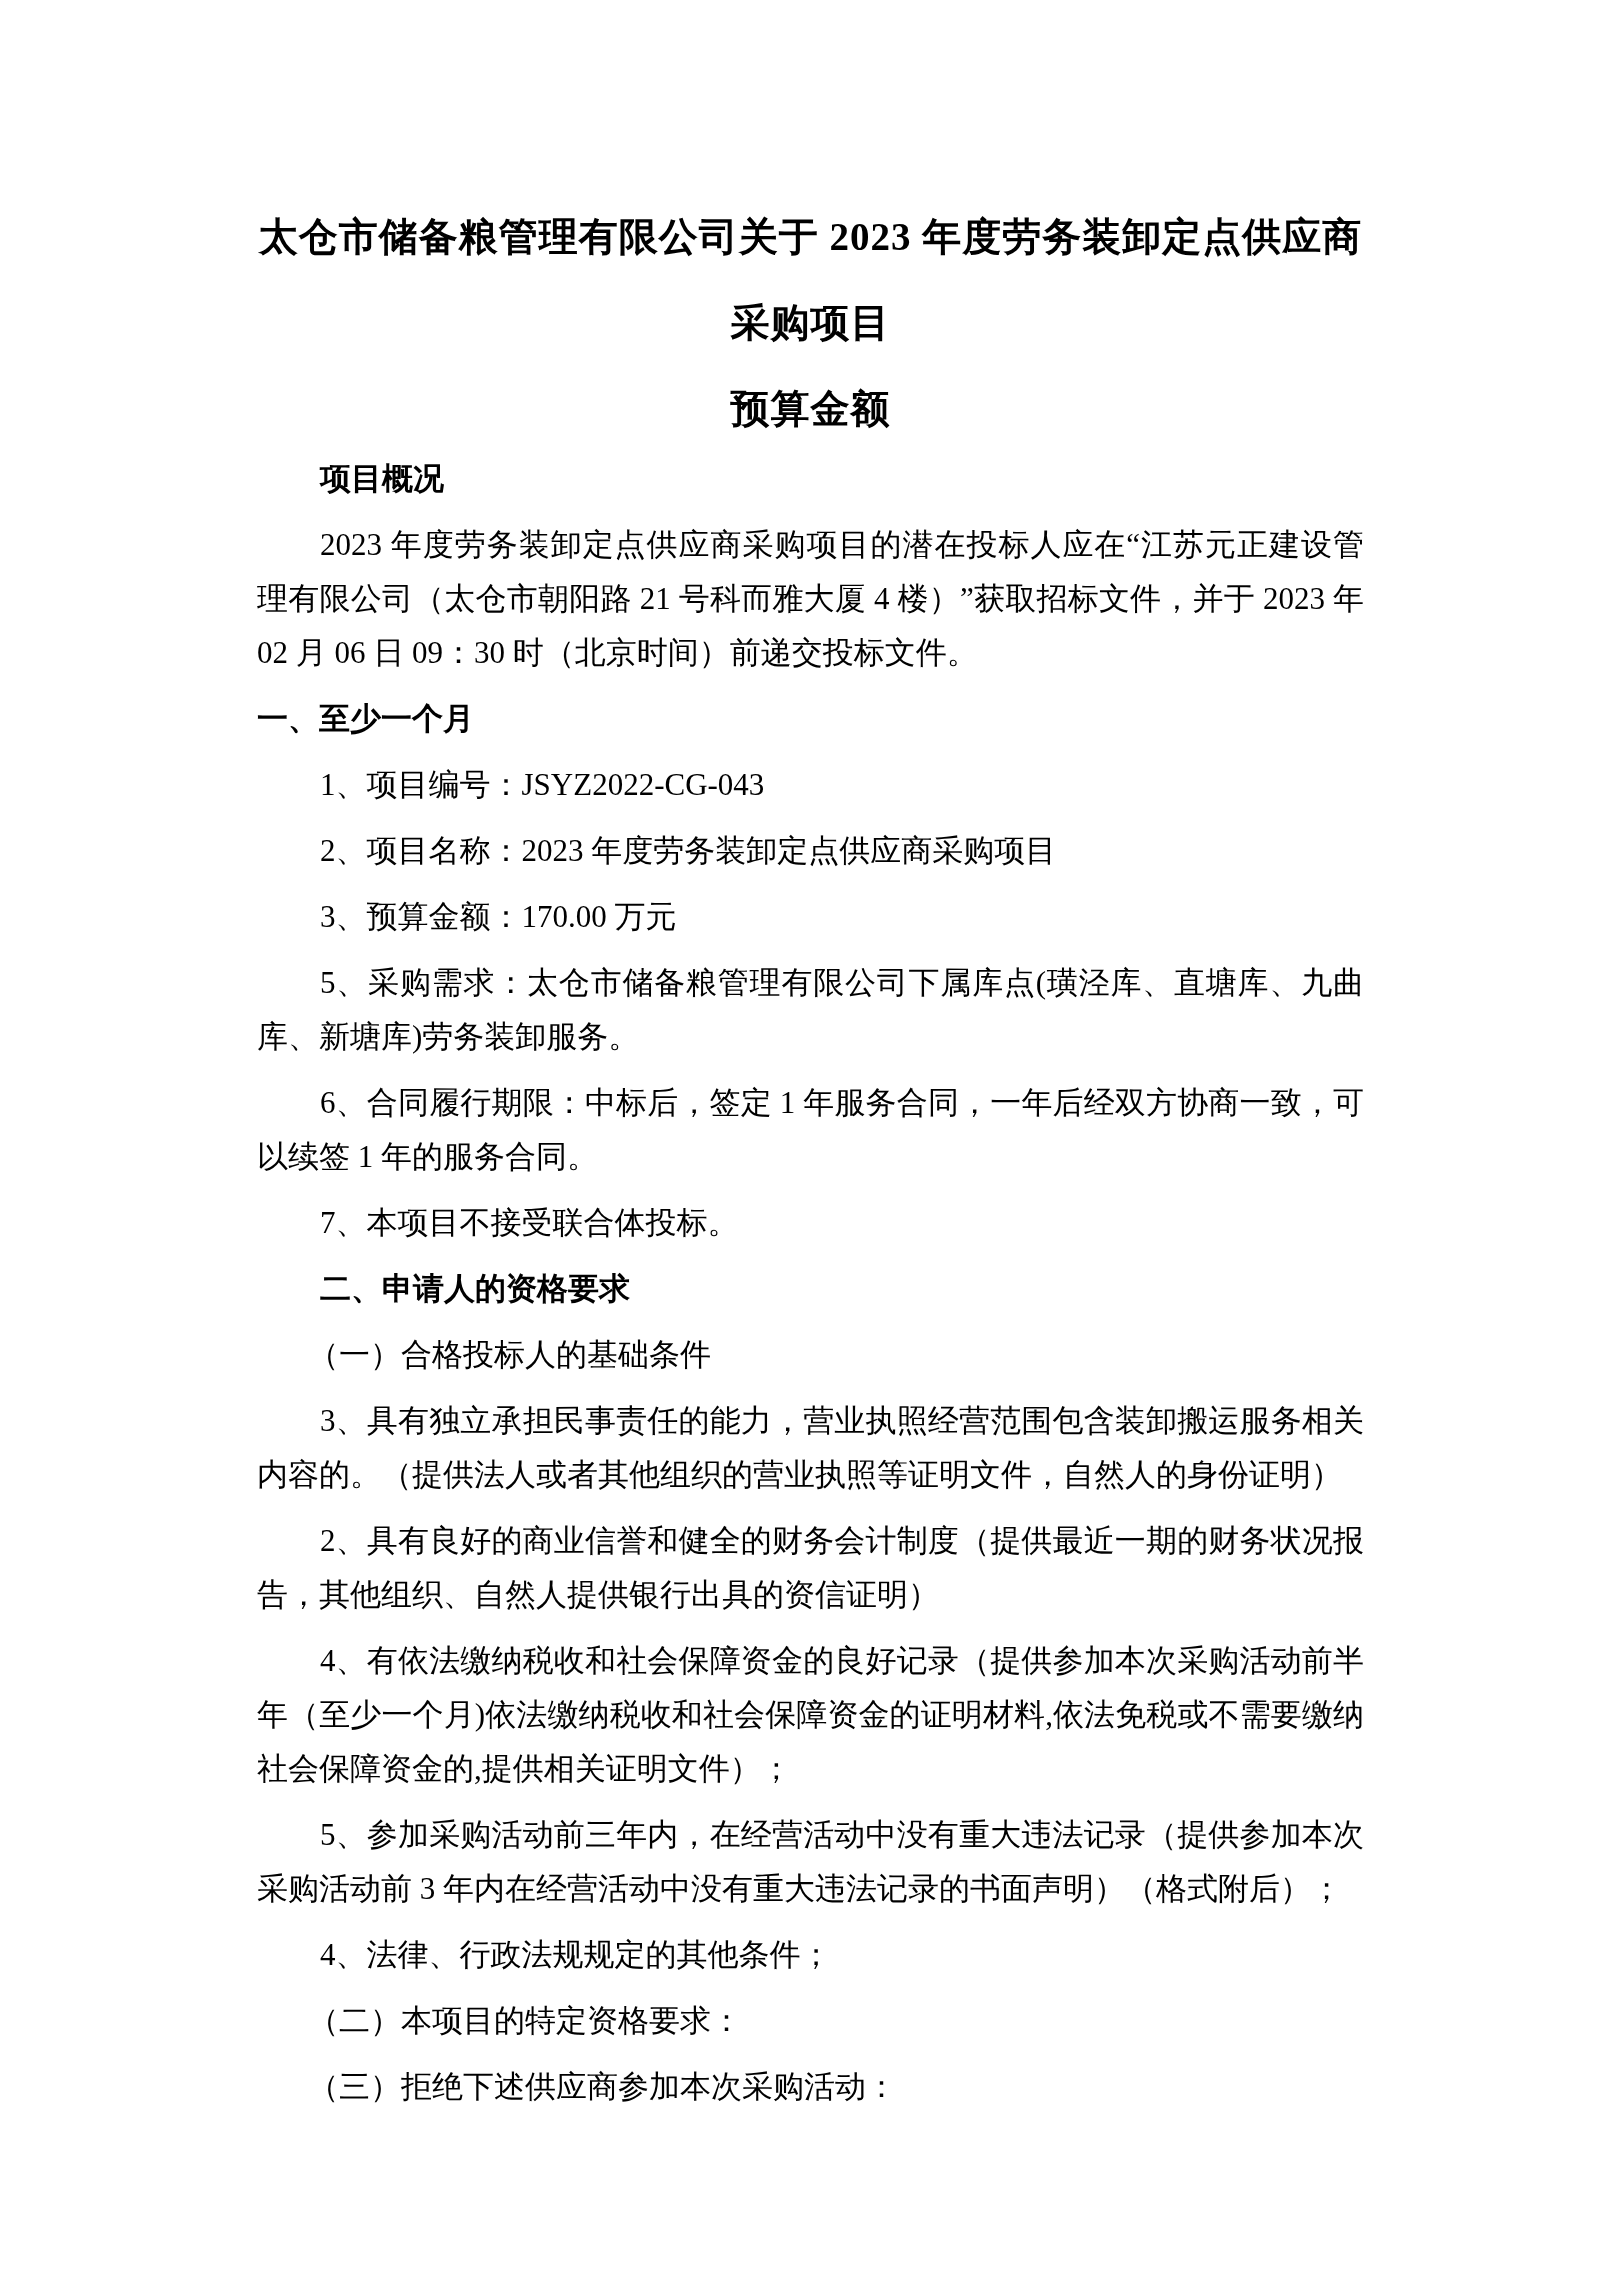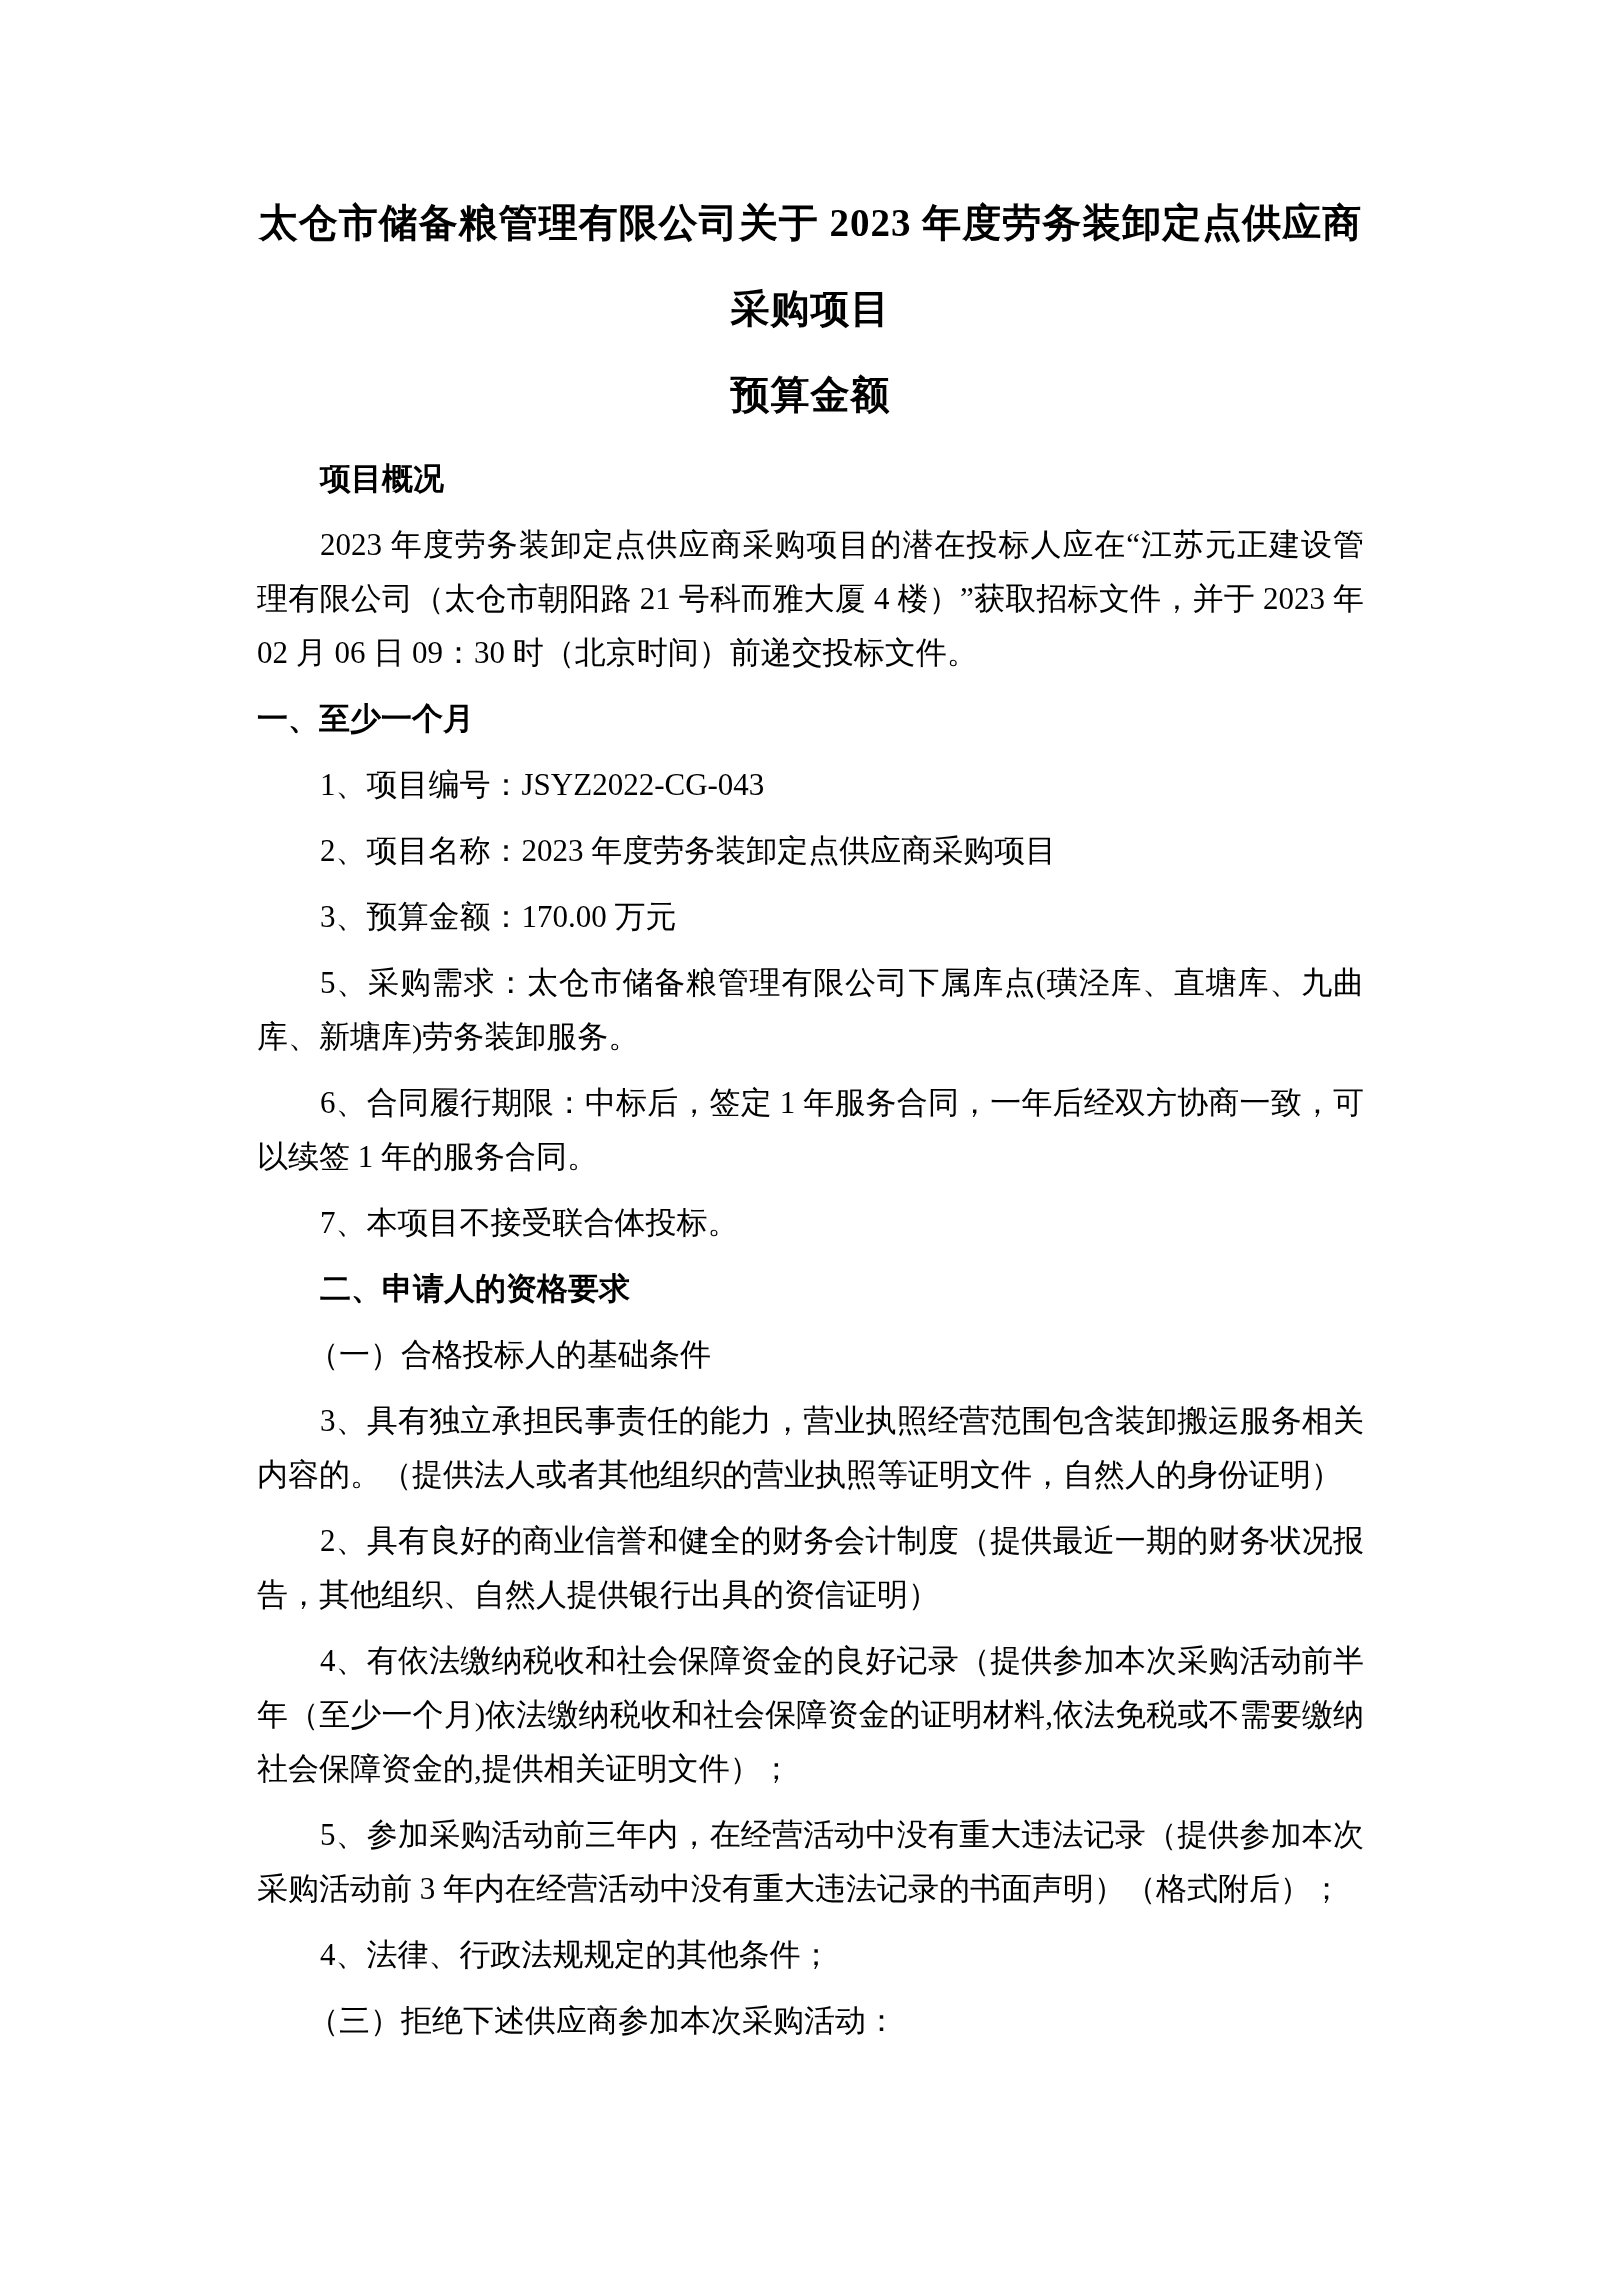--- a/index.html
+++ b/index.html
@@ -13,21 +13,21 @@
     height: 2293px;
     background: #ffffff;
     color: #000000;
     font-family: "Liberation Serif", "DejaVu Serif", serif;
     overflow: hidden;
   }
   .doc-title {
     position: absolute;
     left: 245px;
     width: 1131px;
-    top: 180px;
+    top: 194px;
     text-align: center;
     font-weight: 700;
     font-size: 39px;
     line-height: 86px;
     letter-spacing: 1px;
   }
   .doc-body {
     position: absolute;
     left: 245px;
     width: 1131px;
@@ -64,17 +64,18 @@
     <p class="ind">5、采购需求：太仓市储备粮管理有限公司下属库点(璜泾库、直塘库、九曲库、新塘库)劳务装卸服务。</p>
     <p class="ind">6、合同履行期限：中标后，签定 1 年服务合同，一年后经双方协商一致，可以续签 1 年的服务合同。</p>
     <p class="ind">7、本项目不接受联合体投标。</p>
     <p class="ind b">二、申请人的资格要求</p>
     <p class="ind-paren">（一）合格投标人的基础条件</p>
     <p class="ind">3、具有独立承担民事责任的能力，营业执照经营范围包含装卸搬运服务相关内容的。（提供法人或者其他组织的营业执照等证明文件，自然人的身份证明）</p>
     <p class="ind">2、具有良好的商业信誉和健全的财务会计制度（提供最近一期的财务状况报告，其他组织、自然人提供银行出具的资信证明）</p>
     <p class="ind">4、有依法缴纳税收和社会保障资金的良好记录（提供参加本次采购活动前半年（至少一个月)依法缴纳税收和社会保障资金的证明材料,依法免税或不需要缴纳社会保障资金的,提供相关证明文件）；</p>
     <p class="ind">5、参加采购活动前三年内，在经营活动中没有重大违法记录（提供参加本次采购活动前 3 年内在经营活动中没有重大违法记录的书面声明）（格式附后）；</p>
     <p class="ind">4、法律、行政法规规定的其他条件；</p>
+    <p class="ind-paren">（二）本项目的特定资格要求：</p>
     <p class="ind-paren">（三）拒绝下述供应商参加本次采购活动：</p>
   </div>
 
 </div>
 
 
 </body></html>

